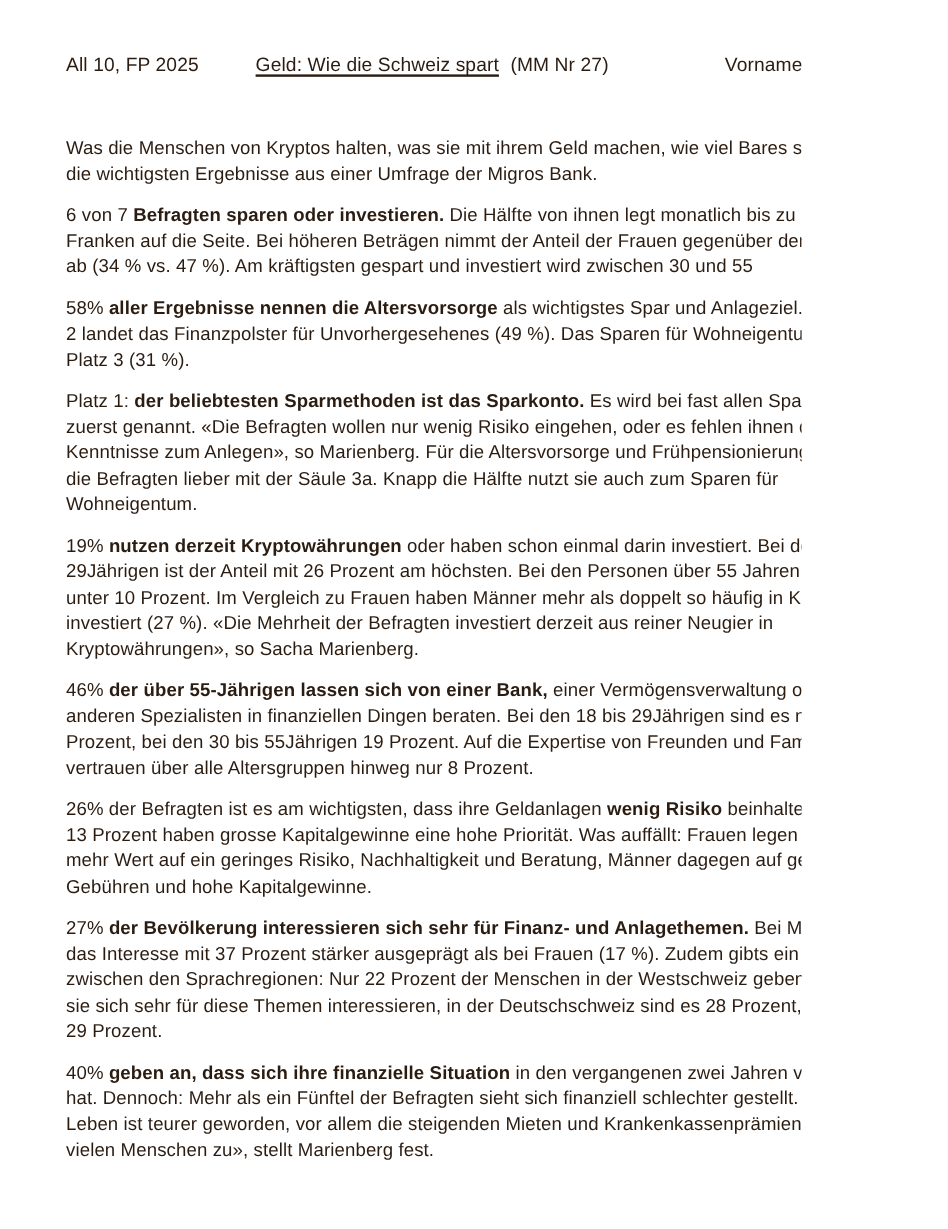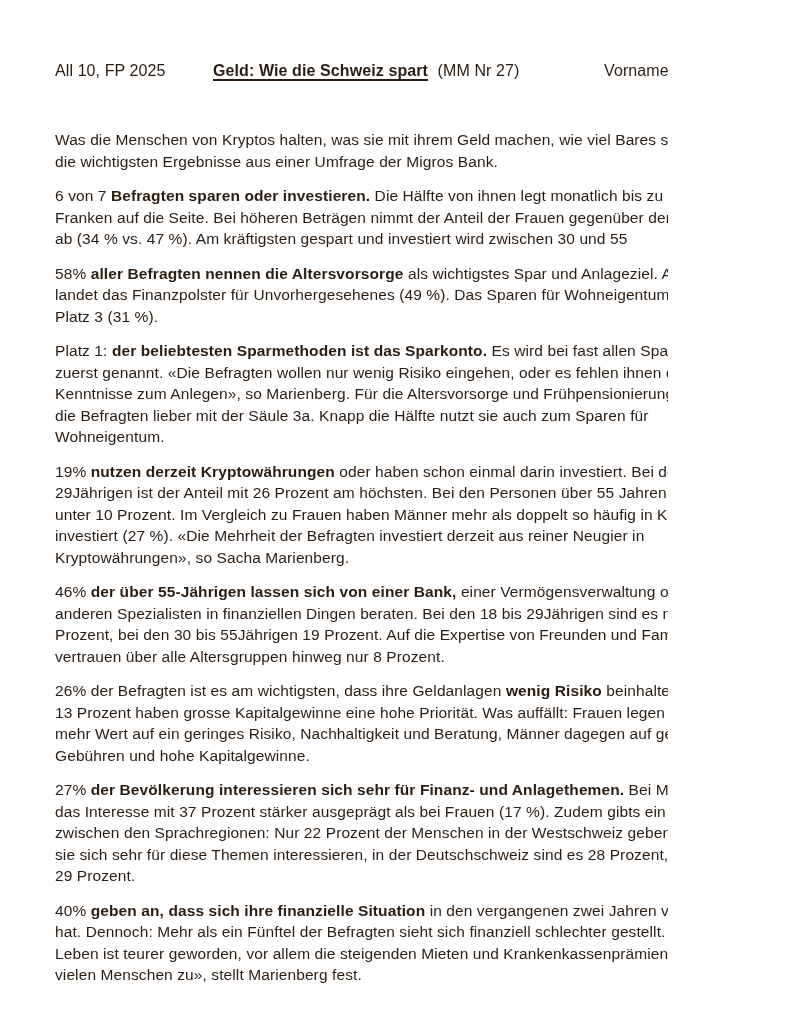--- a/index.html
+++ b/index.html
@@ -5,21 +5,21 @@
   html, body {
     margin: 0;
     padding: 0;
     background: #ffffff;
   }
   .page {
     width: 668px;
     height: 1024px;
     background: #ffffff;
     box-sizing: border-box;
-    padding: 60px 50px 0 55px;
+    padding: 44px 50px 0 55px;
     font-family: "Liberation Sans", "DejaVu Sans", sans-serif;
     font-size: 15.5px;
     line-height: 21.5px;
     color: #2b1c11;
     overflow: hidden;
     position: relative;
     letter-spacing: 0.1px;
   }
   .header {
     position: relative;
@@ -32,21 +32,21 @@
     position: absolute;
     left: 0;
     top: 0;
   }
   .title-wrap {
     position: absolute;
     left: 158px;
     top: 0;
   }
   .doc-title {
-    font-weight: bold;
+    font-weight: normal;
     text-decoration: underline;
     text-decoration-thickness: 1.5px;
     text-underline-offset: 3px;
   }
   .title-suffix {
     margin-left: 5px;
   }
   .name-label {
     position: absolute;
     left: 516px;
@@ -75,21 +75,21 @@
       <span class="doc-title">Geld: Wie die Schweiz spart</span>
       <span class="title-suffix">(MM Nr 27)</span>
     </span>
     <span class="name-label">Vorname:</span>
   </div>
 
   <div class="article-body">
 
   <p class="para"><span>Was die Menschen von Kryptos halten, was sie mit ihrem Geld machen, wie viel Bares sie haben – die wichtigsten Ergebnisse aus einer Umfrage der Migros Bank.</span></p>
       <p class="para"><span>6 von 7 </span><span class="b">Befragten sparen oder investieren. </span><span>Die Hälfte von ihnen legt monatlich bis zu 1000 Franken auf die Seite. Bei höheren Beträgen nimmt der Anteil der Frauen gegenüber den Männern ab (34 % vs. 47 %). Am kräftigsten gespart und investiert wird zwischen 30 und 55</span></p>
-      <p class="para"><span>58% </span><span class="b">aller Befragten nennen die Altersvorsorge </span><span>als wichtigstes Spar und Anlageziel. Auf Platz 2 landet das Finanzpolster für Unvorhergesehenes (49 %). Das Sparen für Wohneigentum belegt Platz 3 (31 %).</span></p>
+      <p class="para"><span>58% </span><span class="b">aller Ergebnisse nennen die Altersvorsorge </span><span>als wichtigstes Spar und Anlageziel. Auf Platz 2 landet das Finanzpolster für Unvorhergesehenes (49 %). Das Sparen für Wohneigentum belegt Platz 3 (31 %).</span></p>
       <p class="para"><span>Platz 1: </span><span class="b">der beliebtesten Sparmethoden ist das Sparkonto. </span><span>Es wird bei fast allen Sparzielen zuerst genannt. «Die Befragten wollen nur wenig Risiko eingehen, oder es fehlen ihnen die Kenntnisse zum Anlegen», so Marienberg. Für die Altersvorsorge und Frühpensionierung sparen die Befragten lieber mit der Säule 3a. Knapp die Hälfte nutzt sie auch zum Sparen für Wohneigentum.</span></p>
       <p class="para"><span>19% </span><span class="b">nutzen derzeit Kryptowährungen </span><span>oder haben schon einmal darin investiert. Bei den 18 bis 29Jährigen ist der Anteil mit 26 Prozent am höchsten. Bei den Personen über 55 Jahren liegt er unter 10 Prozent. Im Vergleich zu Frauen haben Männer mehr als doppelt so häufig in Kryptos investiert (27 %). «Die Mehrheit der Befragten investiert derzeit aus reiner Neugier in Kryptowährungen», so Sacha Marienberg.</span></p>
       <p class="para"><span>46% </span><span class="b">der über 55-Jährigen lassen sich von einer Bank, </span><span>einer Vermögensverwaltung oder anderen Spezialisten in finanziellen Dingen beraten. Bei den 18 bis 29Jährigen sind es nur 16 Prozent, bei den 30 bis 55Jährigen 19 Prozent. Auf die Expertise von Freunden und Familie vertrauen über alle Altersgruppen hinweg nur 8 Prozent.</span></p>
       <p class="para"><span>26% der Befragten ist es am wichtigsten, dass ihre Geldanlagen </span><span class="b">wenig Risiko </span><span>beinhalten. Nur für 13 Prozent haben grosse Kapitalgewinne eine hohe Priorität. Was auffällt: Frauen legen im Schnitt mehr Wert auf ein geringes Risiko, Nachhaltigkeit und Beratung, Männer dagegen auf geringe Gebühren und hohe Kapitalgewinne.</span></p>
       <p class="para"><span>27% </span><span class="b">der Bevölkerung interessieren sich sehr für Finanz- und Anlagethemen. </span><span>Bei Männern ist das Interesse mit 37 Prozent stärker ausgeprägt als bei Frauen (17 %). Zudem gibts ein Gefälle zwischen den Sprachregionen: Nur 22 Prozent der Menschen in der Westschweiz geben an, dass sie sich sehr für diese Themen interessieren, in der Deutschschweiz sind es 28 Prozent, im Tessin 29 Prozent.</span></p>
       <p class="para"><span>40% </span><span class="b">geben an, dass sich ihre finanzielle Situation </span><span>in den vergangenen zwei Jahren verbessert hat. Dennoch: Mehr als ein Fünftel der Befragten sieht sich finanziell schlechter gestellt. «Das Leben ist teurer geworden, vor allem die steigenden Mieten und Krankenkassenprämien setzen vielen Menschen zu», stellt Marienberg fest.</span></p>
     </div>
 
 </div>
 

